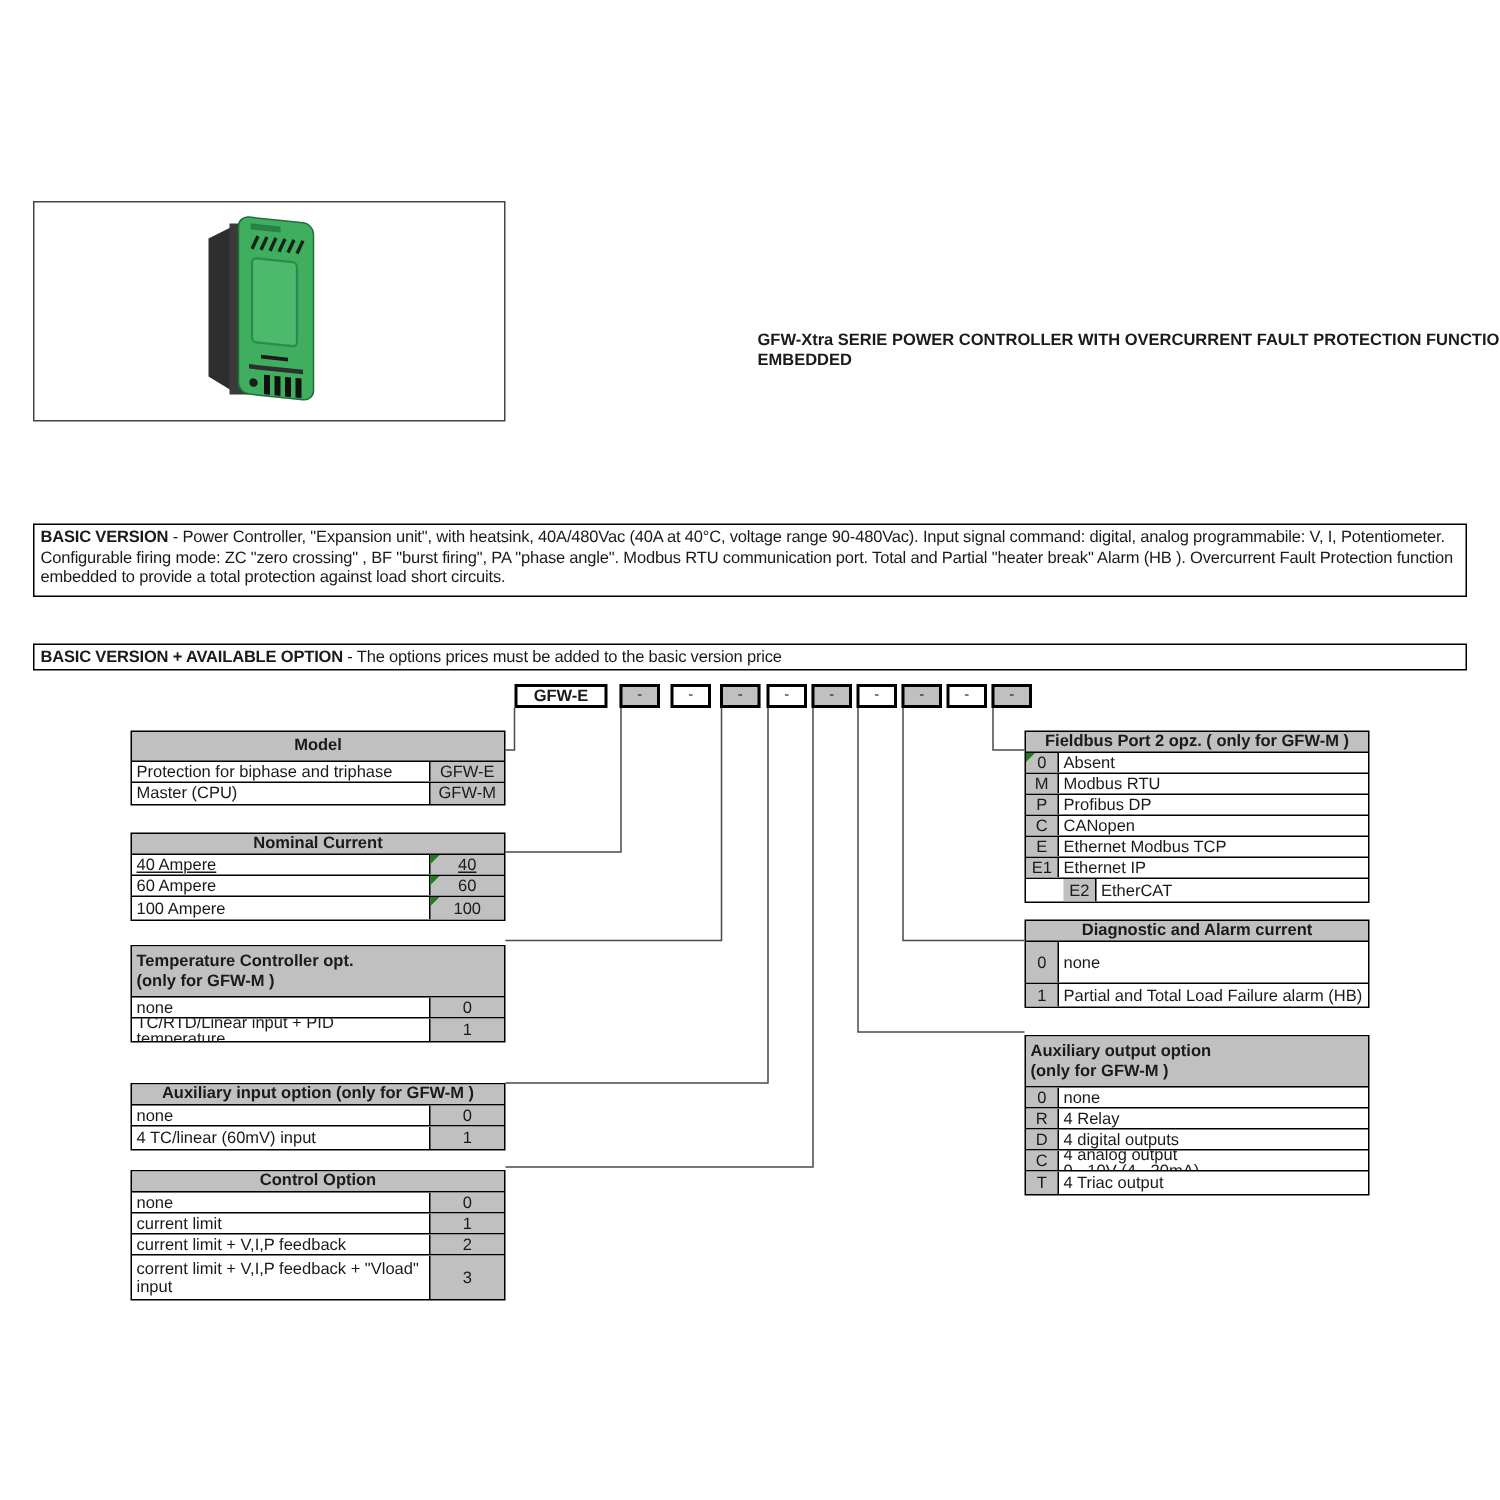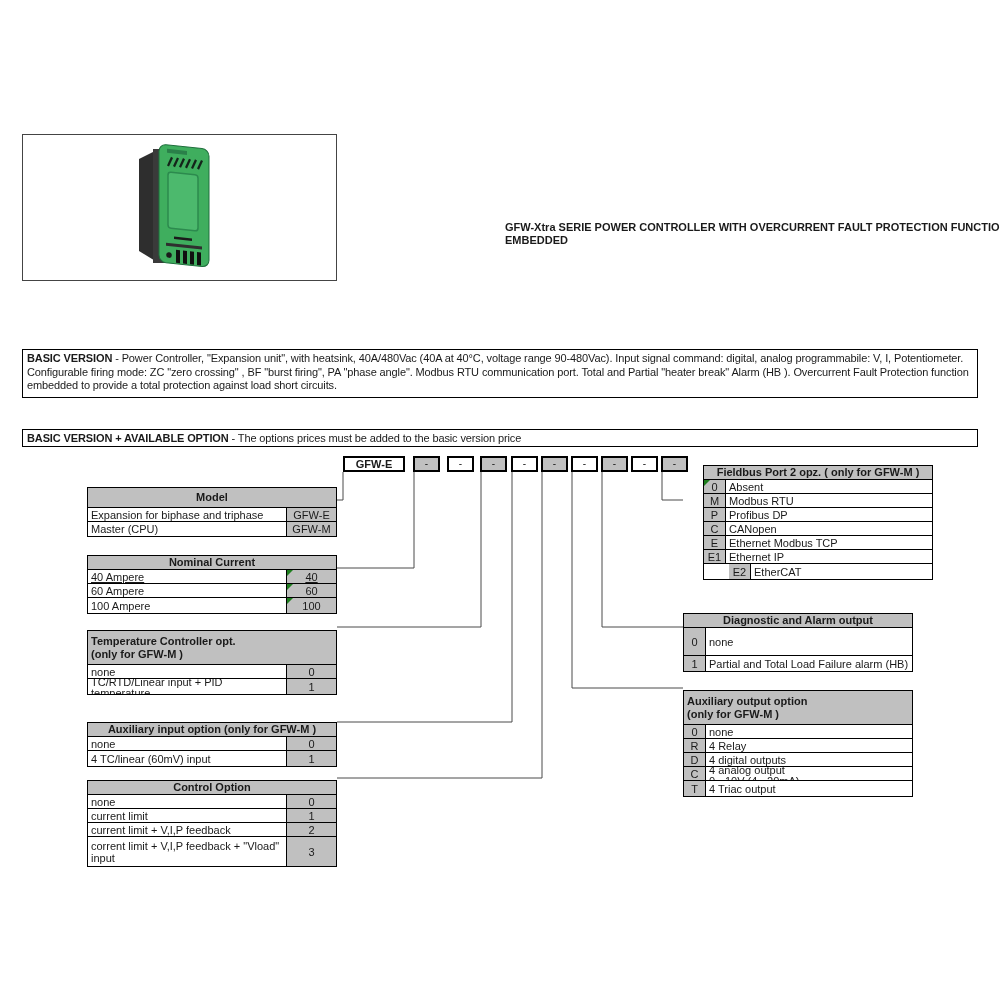--- a/index.html
+++ b/index.html
@@ -116,21 +116,21 @@
     <polyline points="572,472 572,688 683,688"></polyline>
     <polyline points="602,472 602,627 683,627"></polyline>
     <polyline points="662,472 662,500 683,500"></polyline>
   </svg>
 
 <div id="tables">
     <div class="tbl code-right" style="left: 87px; top: 487px; width: 250px;">
       <div class="tbl-h" style="height: 20px;">Model</div>
       <div class="tbl-row" style="height: 14px;">
         <div class="cell-label">
-          <span>Expansion for biphase and triphase</span>
+          <span>Protection for biphase and triphase</span>
         </div>
         <div class="cell-code" style="width: 50px;">
           <span>GFW-E</span>
         </div>
       </div>
       <div class="tbl-row" style="height: 14px;">
         <div class="cell-label">
           <span>Master (CPU)</span>
         </div>
         <div class="cell-code" style="width: 50px;">
@@ -237,21 +237,21 @@
       <div class="tbl-row wrap" style="height: 29px;">
         <div class="cell-label">
           <span>corrent limit + V,I,P feedback + "Vload"
 input</span>
         </div>
         <div class="cell-code" style="width: 50px;">
           <span>3</span>
         </div>
       </div>
     </div>
-    <div class="tbl code-left" style="left: 683px; top: 465px; width: 230px; margin-left: 20px;">
+    <div class="tbl code-left" style="left: 683px; top: 487px; width: 230px;">
       <div class="tbl-h" style="height: 14px;">Fieldbus Port 2 opz. ( only for GFW-M )</div>
       <div class="tbl-row" style="height: 14px;">
         <div class="cell-code" style="width: 22px;">
           <span>0</span>
           <span class="gmark"></span>
         </div>
         <div class="cell-label">
           <span>Absent</span>
         </div>
       </div>
@@ -298,21 +298,21 @@
       <div class="tbl-row" style="height: 15px; padding-left: 25px;">
         <div class="cell-code" style="width: 22px;">
           <span>E2</span>
         </div>
         <div class="cell-label">
           <span>EtherCAT</span>
         </div>
       </div>
     </div>
     <div class="tbl code-left" style="left: 683px; top: 613px; width: 230px;">
-      <div class="tbl-h" style="height: 14px;">Diagnostic and Alarm output</div>
+      <div class="tbl-h" style="height: 14px;">Diagnostic and Alarm current</div>
       <div class="tbl-row wrap" style="height: 28px;">
         <div class="cell-code" style="width: 22px;">
           <span>0</span>
         </div>
         <div class="cell-label">
           <span>none</span>
         </div>
       </div>
       <div class="tbl-row" style="height: 15px;">
         <div class="cell-code" style="width: 22px;">

